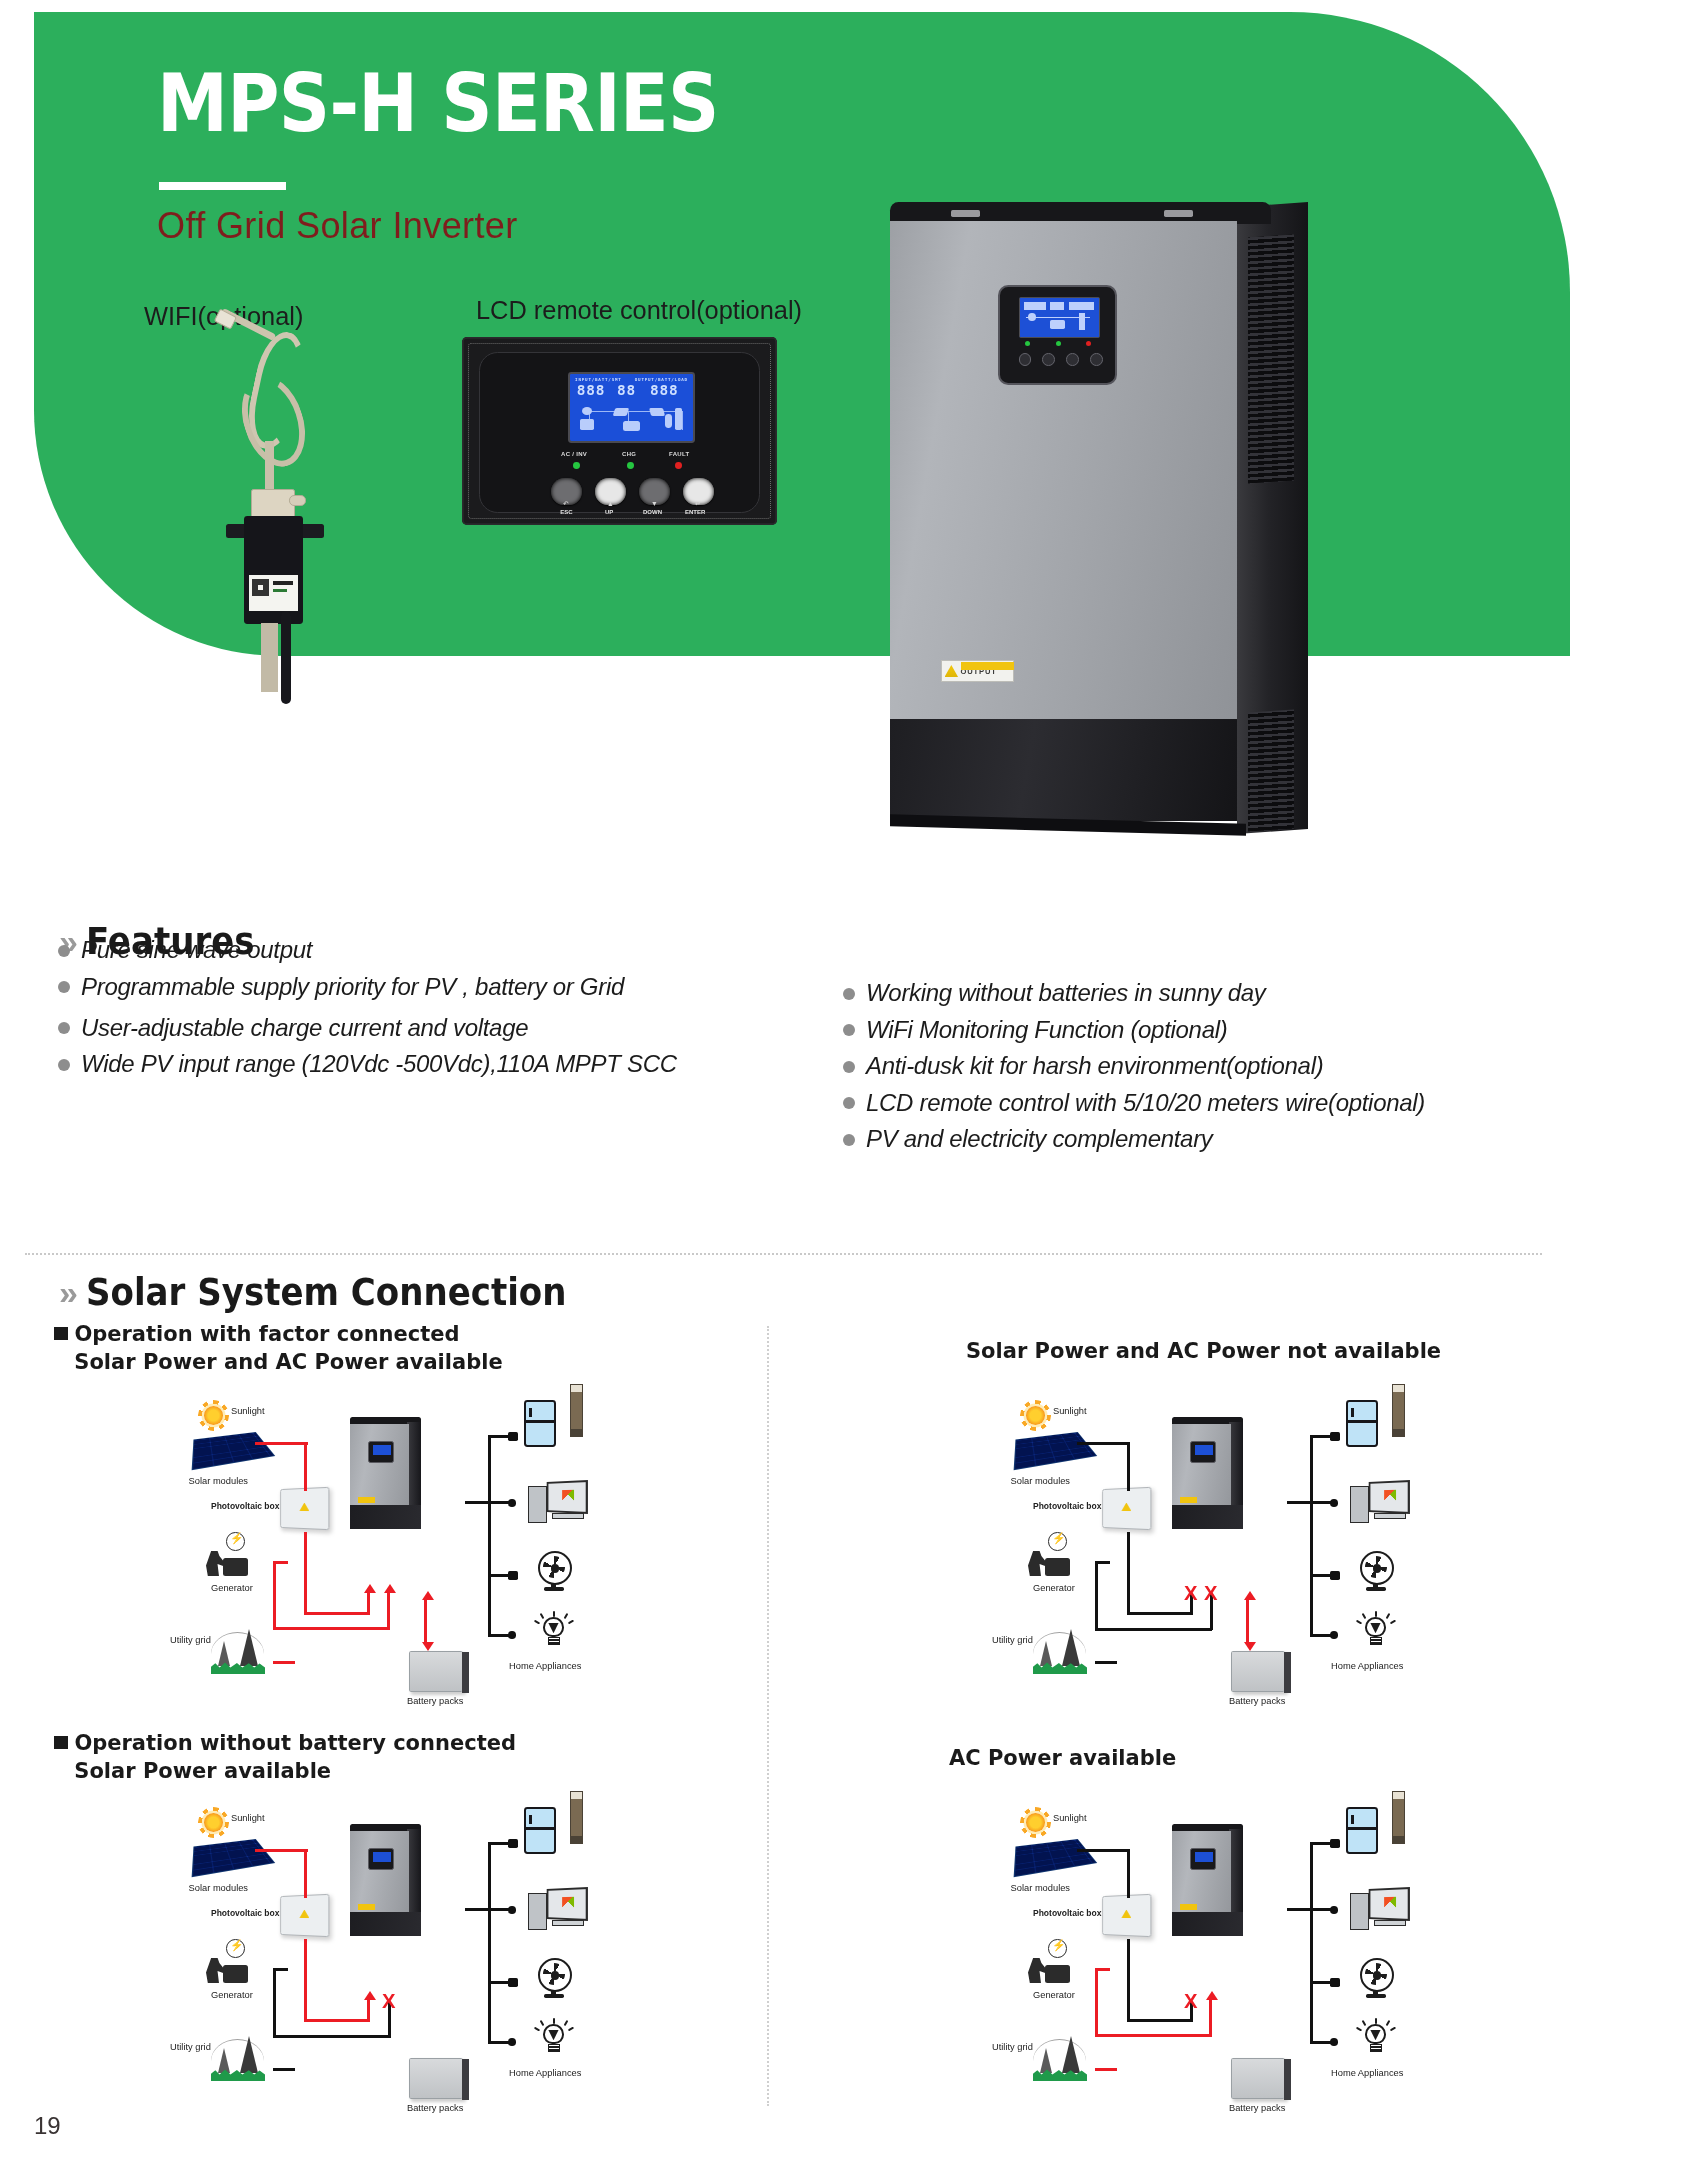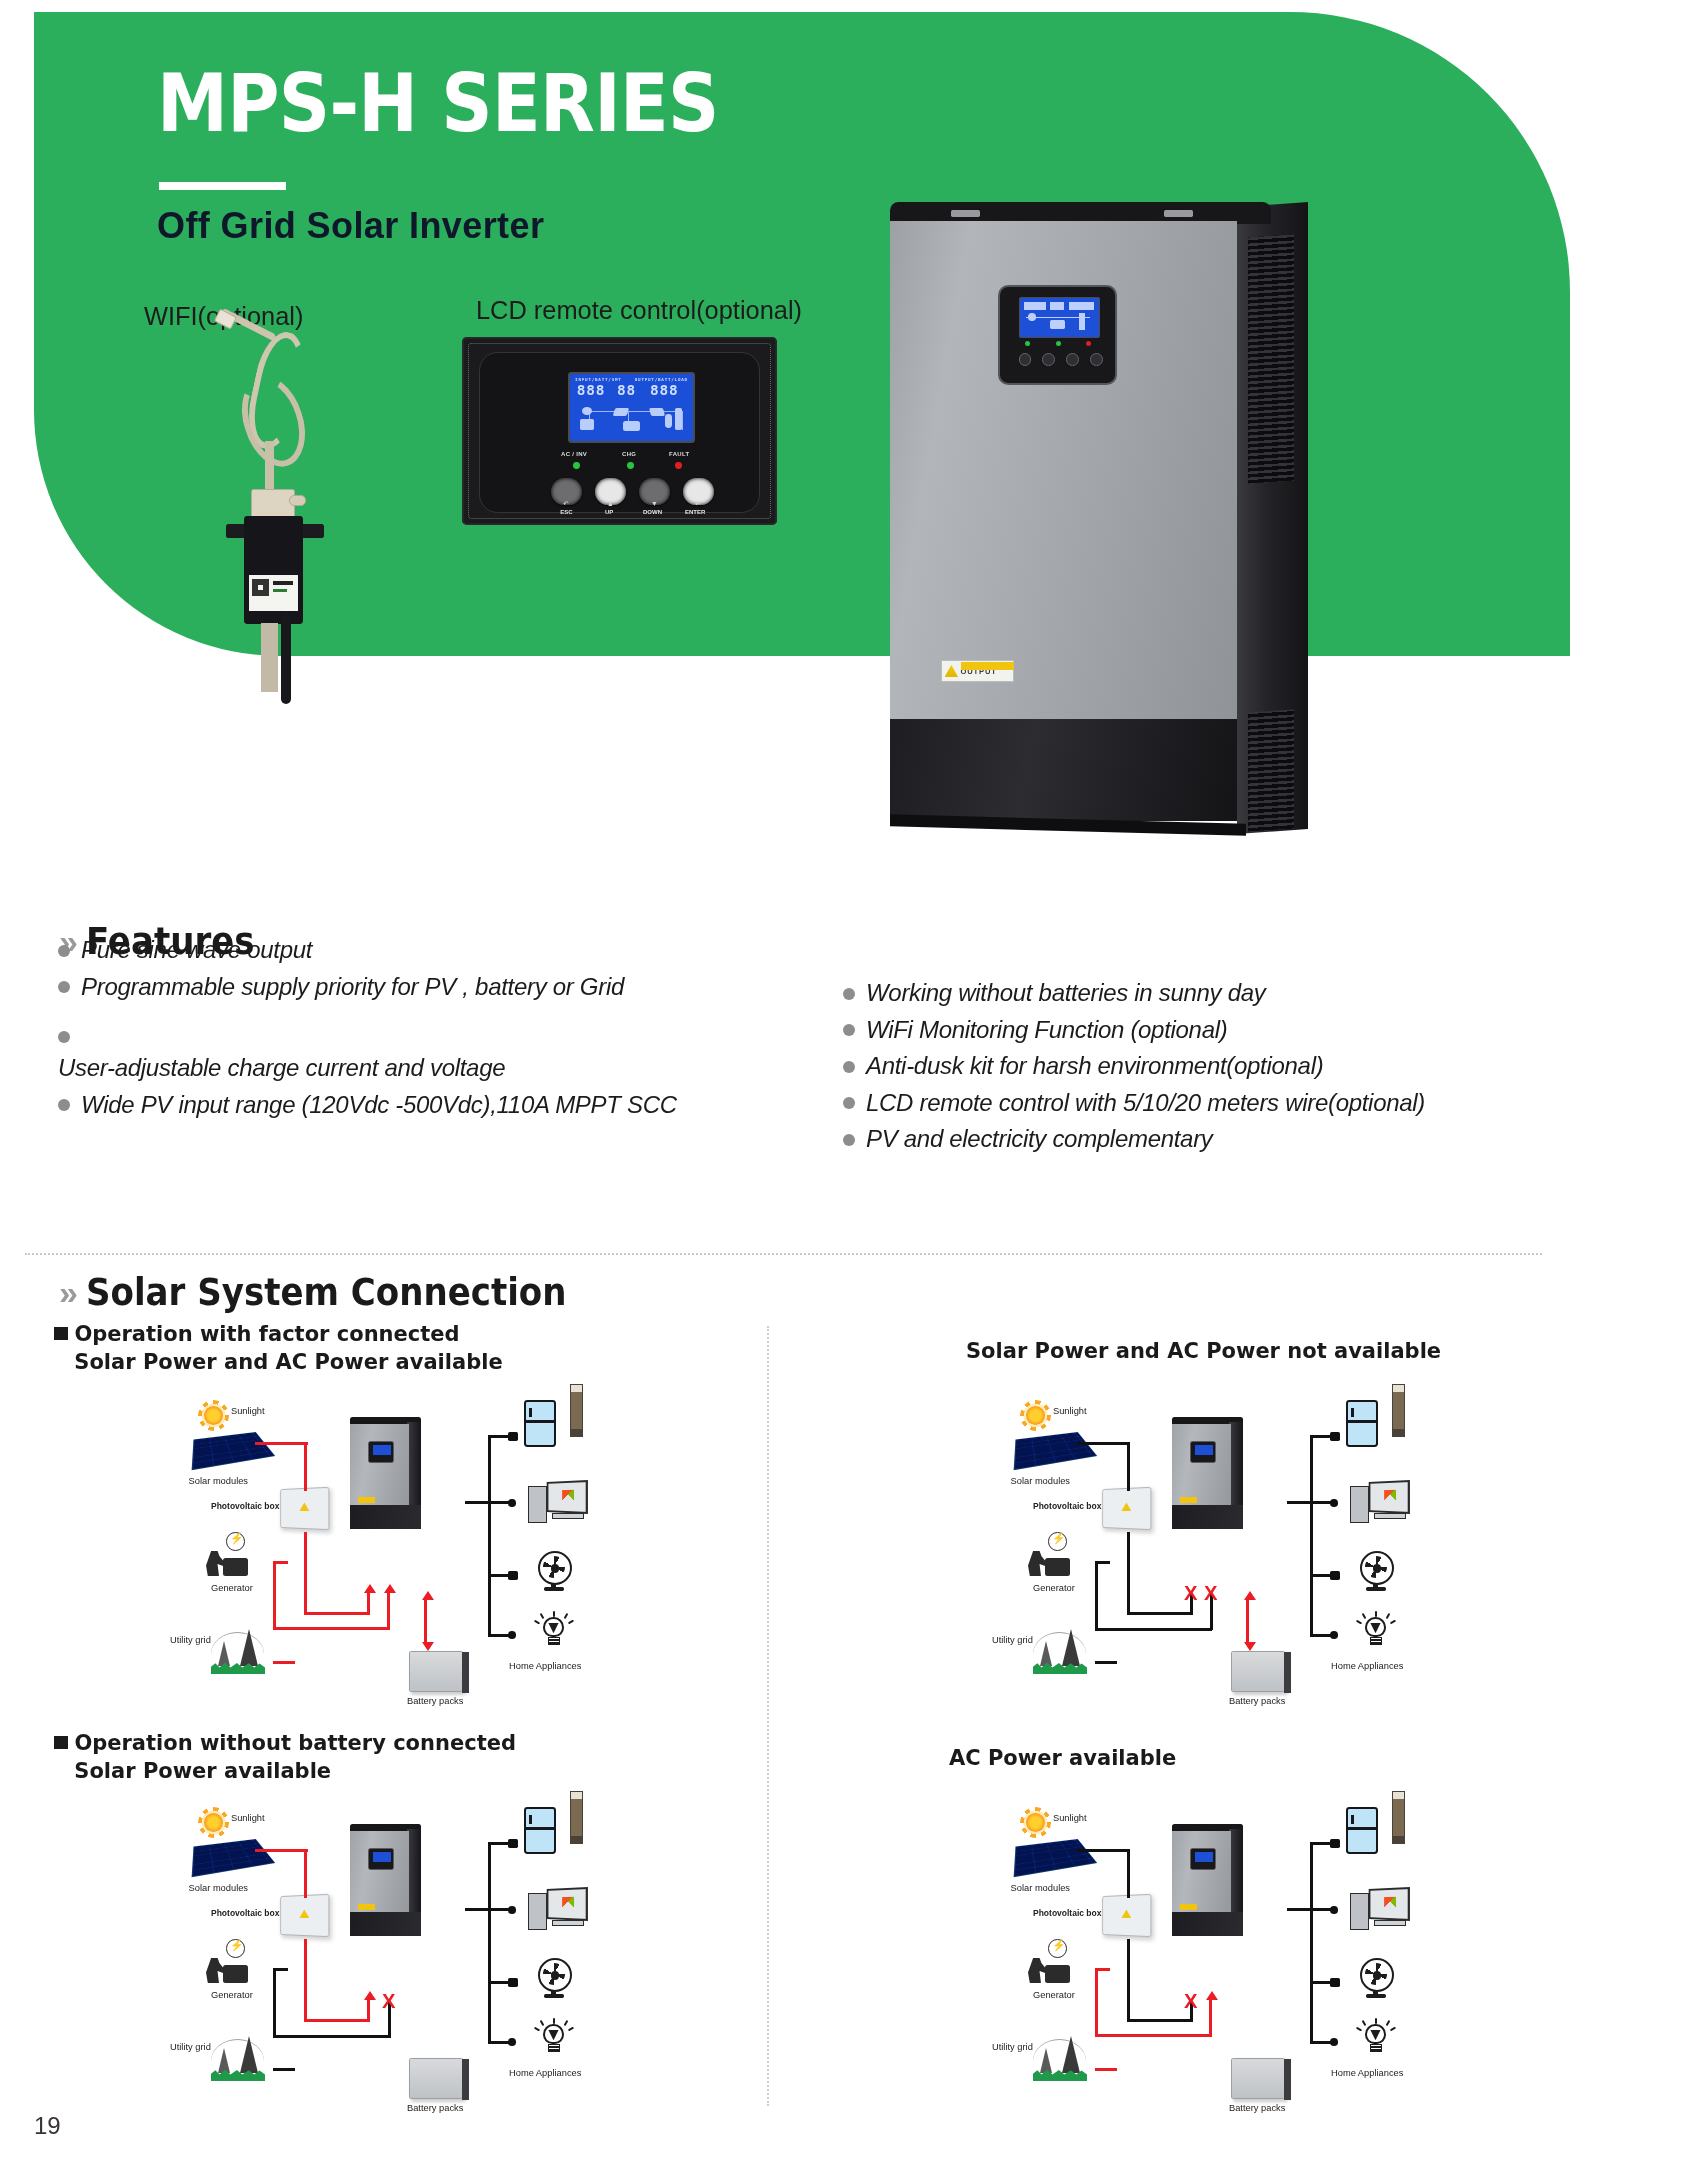--- a/index.html
+++ b/index.html
@@ -25,21 +25,21 @@
     font-weight: 900; font-size: 81px; letter-spacing: -0.8px;
     color:#fff; line-height: 1.0;
     transform: scaleX(0.88); transform-origin: left top;
   }
   .hero-rule {
     position: absolute; left: 125px; top: 170px;
     width: 127px; height: 7.6px; background:#fff;
   }
   .hero-sub {
     position: absolute; left: 123px; top: 193px;
-    font-size: 36px; color:#0f172a; font-weight: 700; letter-spacing: 0.4px; text-align: right;
+    font-size: 36px; color:#7f1d1d; font-weight: 400; letter-spacing: 0.4px; text-align: right;
   }
   .cap-wifi {
     position: absolute; left: 110px; top: 290px;
     font-size: 25.4px; color:#1c1c1c;
   }
   .cap-lcd {
     position: absolute; left: 442px; top: 284px;
     font-size: 25.4px; color:#1c1c1c;
   }
 
@@ -408,21 +408,21 @@
 
   <div class="feat-col" style="left:58px; top:936px; width:763px;">
     <div class="feat-li">
         <span class="dot"></span>
         <span class="txt">Pure sine wave output</span>
       </div>
     <div class="feat-li">
         <span class="dot"></span>
         <span class="txt">Programmable supply priority for PV ,  battery or Grid</span>
       </div>
-    <div class="feat-li" style="margin-top:22px;flex-direction:column;">
+    <div class="feat-li" style="margin-top:13px;">
         <span class="dot"></span>
         <span class="txt">User-adjustable charge current and voltage</span>
       </div>
     <div class="feat-li" style="margin-top:5.1px;">
         <span class="dot"></span>
         <span class="txt">Wide PV input range (120Vdc -500Vdc),110A MPPT SCC</span>
       </div>
   </div>
 
   <div class="feat-col" style="left:843px; top:979px; width:763px;">

